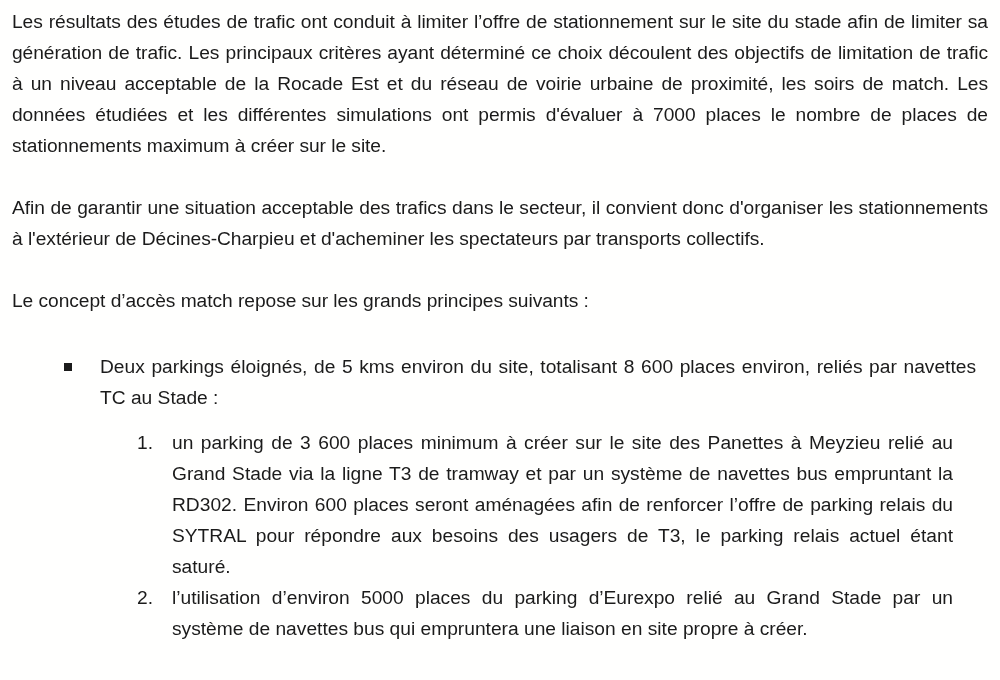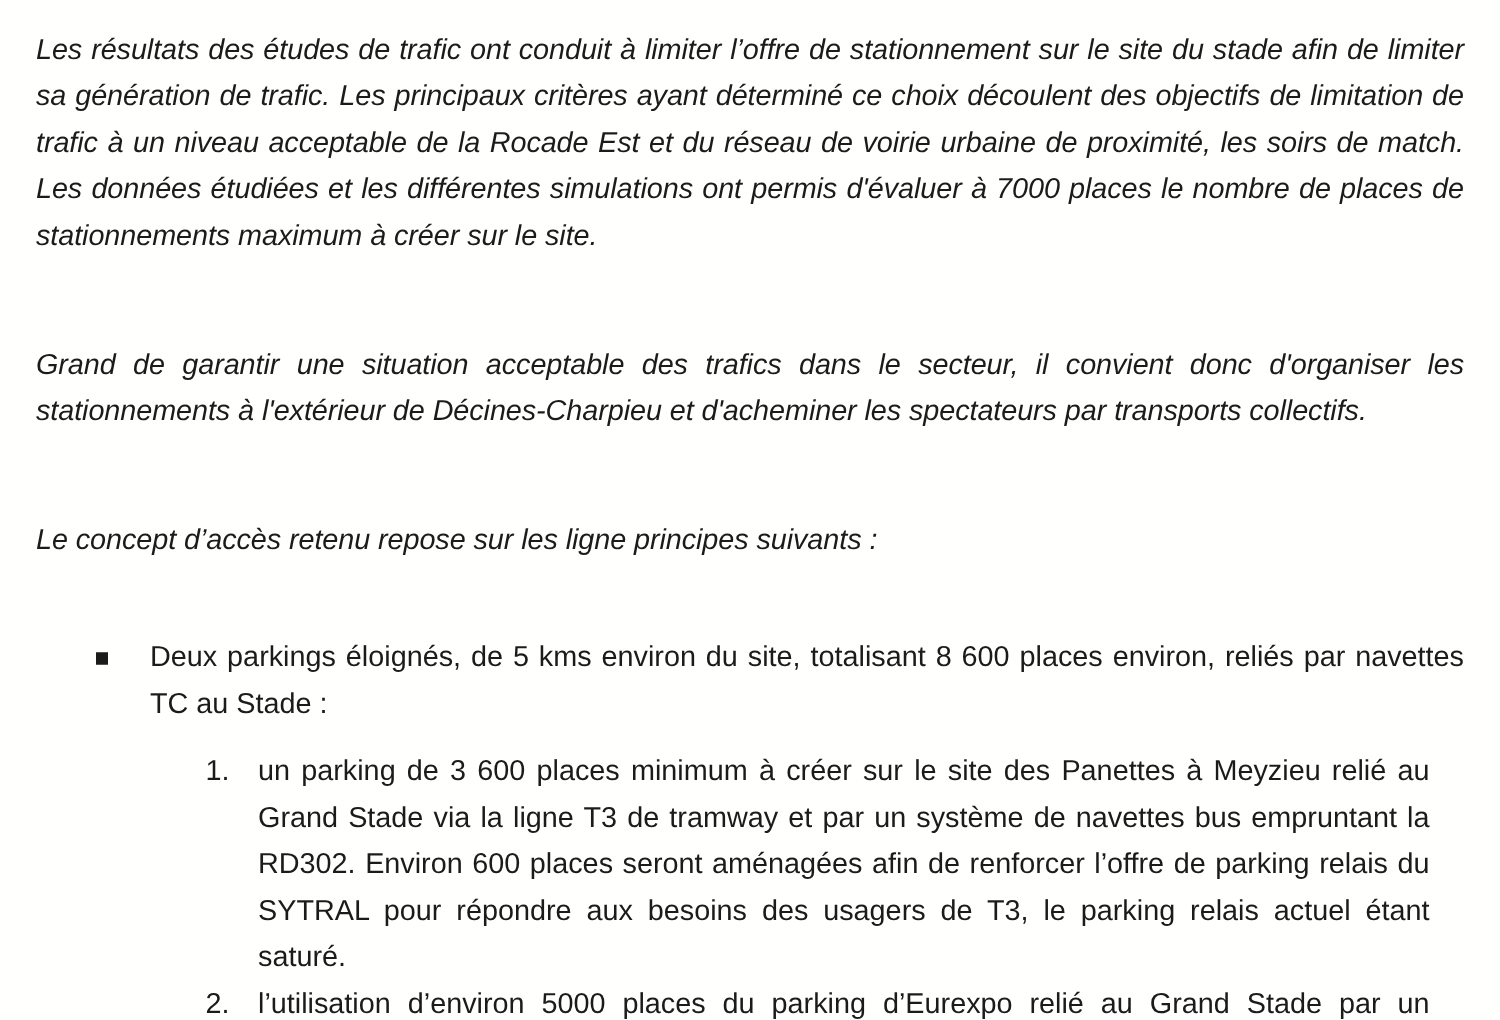--- a/index.html
+++ b/index.html
@@ -25,24 +25,23 @@
     padding: 6px 12px 0 12px;
     background: #fffffe;
   }
 
   
   .para {
     font-size: 19.2px;
     line-height: 31px;
     text-align: justify;
     text-justify: inter-word;
-    margin: 12px;
+    margin: 0;
     hyphens: none;
     letter-spacing: -0.05px;
-    font-style: italic;
   }
 
   .gap-para   { height: 31px; }
   .gap-small  { height: 14px; }
 
   
   .bullet-list {
     list-style: none;
     margin: 0;
     padding: 0;
@@ -97,25 +96,25 @@
 </style>
 </head>
 <body style="color: rgb(27, 27, 27);">
 
 <div id="page" style="background: rgb(255, 255, 254);">
 
   <p class="para">Les résultats des études de trafic ont conduit à limiter l’offre de stationnement sur le site du stade afin de limiter sa génération de trafic. Les principaux critères ayant déterminé ce choix découlent des objectifs de limitation de trafic à un niveau acceptable de la Rocade Est et du réseau de voirie urbaine de proximité, les soirs de match. Les données étudiées et les différentes simulations ont permis d'évaluer à  7000 places le nombre de places de stationnements maximum à créer sur le site.</p>
 
   <div class="gap-para"></div>
 
-  <p class="para">Grand de garantir une situation acceptable des trafics dans le secteur, il convient donc d'organiser les stationnements à l'extérieur de Décines-Charpieu et d'acheminer les spectateurs par transports collectifs.</p>
+  <p class="para">Afin de garantir une situation acceptable des trafics dans le secteur, il convient donc d'organiser les stationnements à l'extérieur de Décines-Charpieu et d'acheminer les spectateurs par transports collectifs.</p>
 
   <div class="gap-para"></div>
 
-  <p class="para last-line-full">Le concept d’accès retenu repose sur les ligne principes suivants :</p>
+  <p class="para last-line-full">Le concept d’accès match repose sur les grands principes suivants :</p>
 
   <div class="gap-small"></div>
 
   <ul class="bullet-list">
 
     <li class="bullet-item">
       <span class="bullet-marker" style="background: rgb(27, 27, 27);"></span>
     </li>
 
     <li class="bullet-item">

